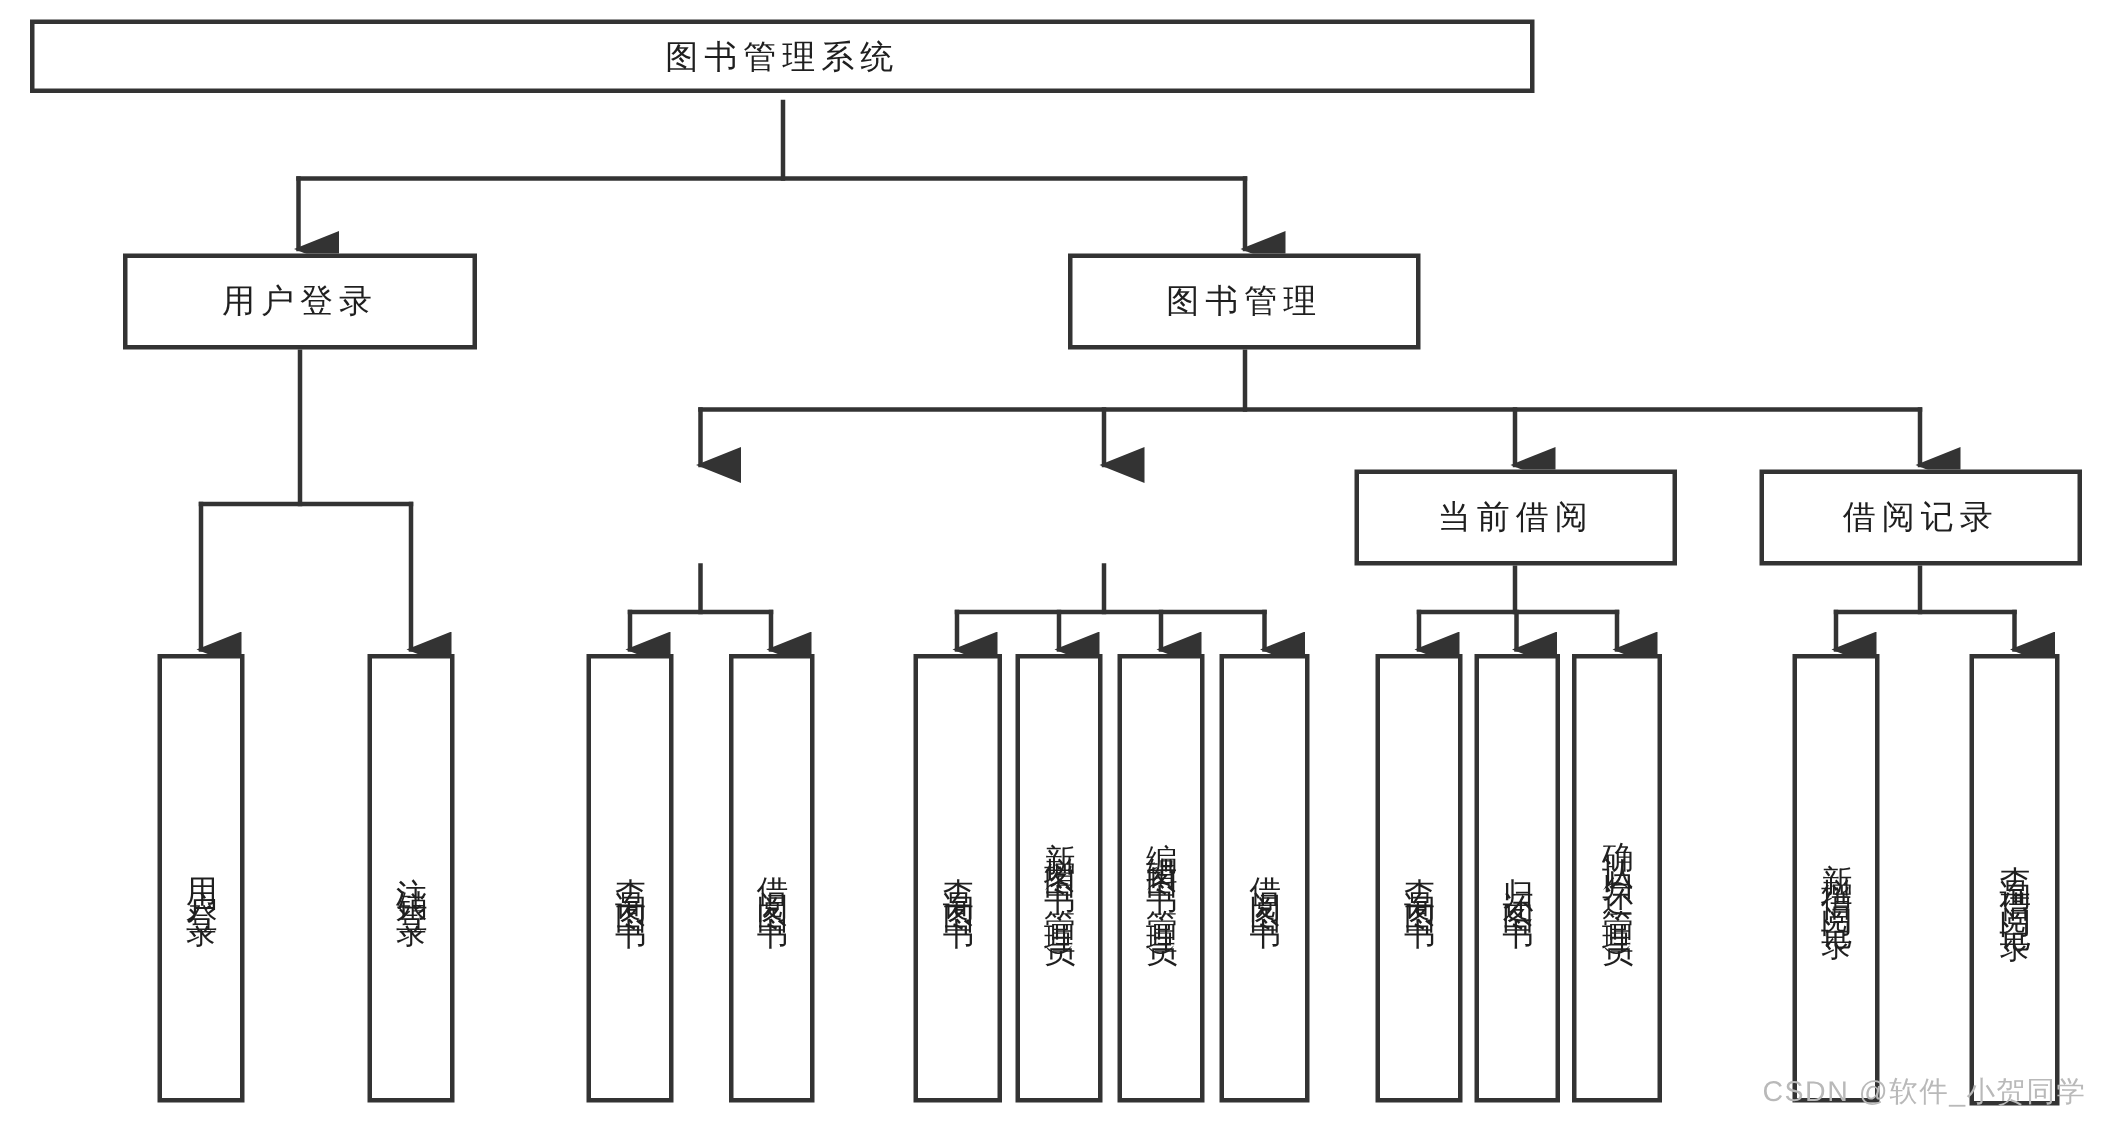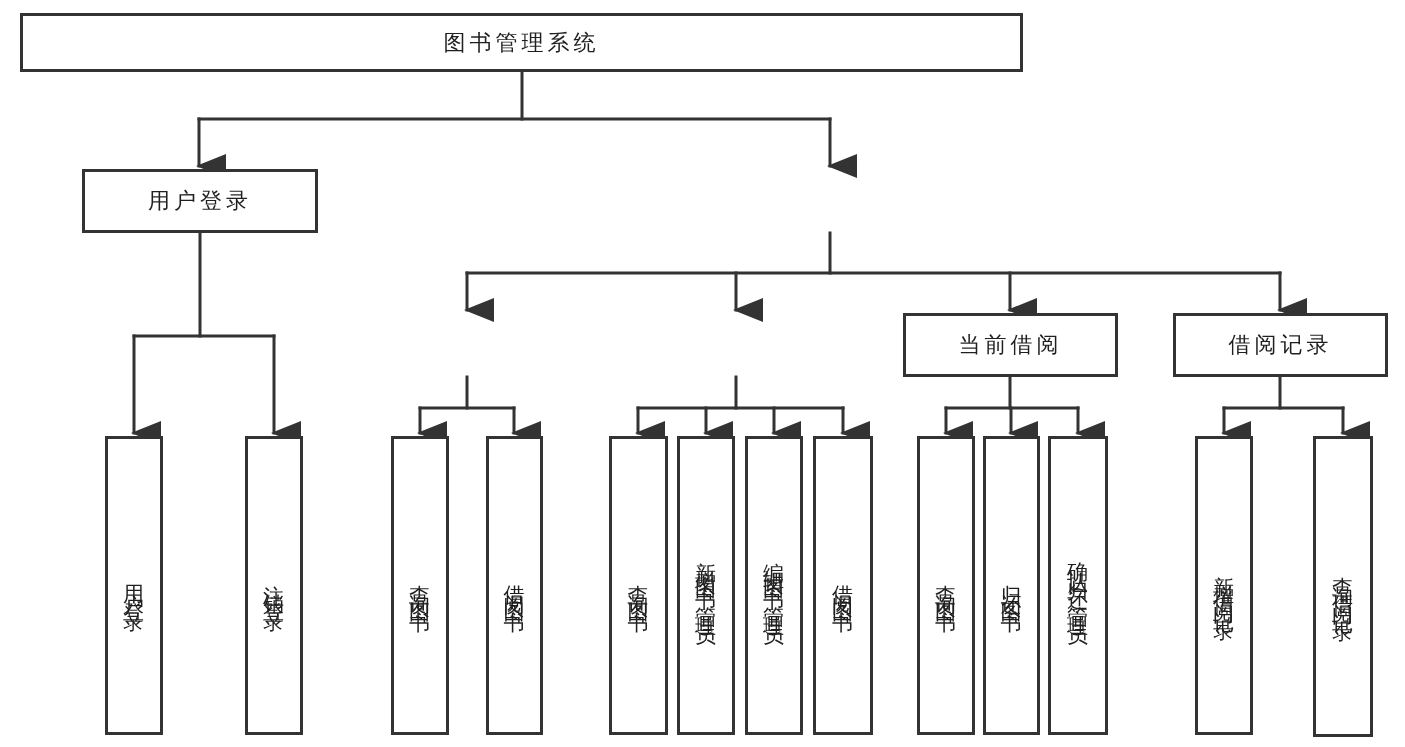--- a/index.html
+++ b/index.html
@@ -97,23 +97,24 @@
       <path d="M1011,408 V433" marker-end="url(#ah)"></path>
       <path d="M1078,408 V433" marker-end="url(#ah)"></path>
 
       <path d="M1280,377 V408"></path>
       <path d="M1224,408 H1343"></path>
       <path d="M1224,408 V433" marker-end="url(#ah)"></path>
       <path d="M1343,408 V433" marker-end="url(#ah)"></path>
     </g>
   </svg>
 
-  <div class="node" style="left:20px; top:13px; width:1003px; height:59px;">图书管理系统</div>
+  <div class="node" style="left:20px; top:13px; width:1003px; height:49px;">图书管理系统</div>
 
   <div class="node" style="left:82px; top:169px; width:236px; height:64px;">用户登录</div>
+  <div class="node" style="left:712px; top:169px; width:235px; height:64px;">图书管理</div>
 
   <div class="node" style="left:903px; top:313px; width:215px; height:64px;">当前借阅</div>
   <div class="node" style="left:1173px; top:313px; width:215px; height:64px;">借阅记录</div>
 
   <div class="node leaf" style="left:105px; top:436px; width:58px; height:299px;">用户登录</div>
   <div class="node leaf" style="left:245px; top:436px; width:58px; height:299px;">注销登录</div>
 
   <div class="node leaf" style="left:391px; top:436px; width:58px; height:299px;">查询图书</div>
   <div class="node leaf" style="left:486px; top:436px; width:57px; height:299px;">借阅图书</div>
 
@@ -122,13 +123,14 @@
   <div class="node leaf" style="left:745px; top:436px; width:58px; height:299px;">编辑图书（管理员）</div>
   <div class="node leaf" style="left:813px; top:436px; width:60px; height:299px;">借阅图书</div>
 
   <div class="node leaf" style="left:917px; top:436px; width:58px; height:299px;">查询图书</div>
   <div class="node leaf" style="left:983px; top:436px; width:57px; height:299px;">归还图书</div>
   <div class="node leaf" style="left:1048px; top:436px; width:60px; height:299px;">确认归还（管理员）</div>
 
   <div class="node leaf" style="left:1195px; top:436px; width:58px; height:299px;">新增借阅记录</div>
   <div class="node leaf" style="left:1313px; top:436px; width:60px; height:301px;">查询借阅记录</div>
 
+  <div class="watermark">CSDN @软件_小贺同学</div>
 </div>
 
 </body></html>

